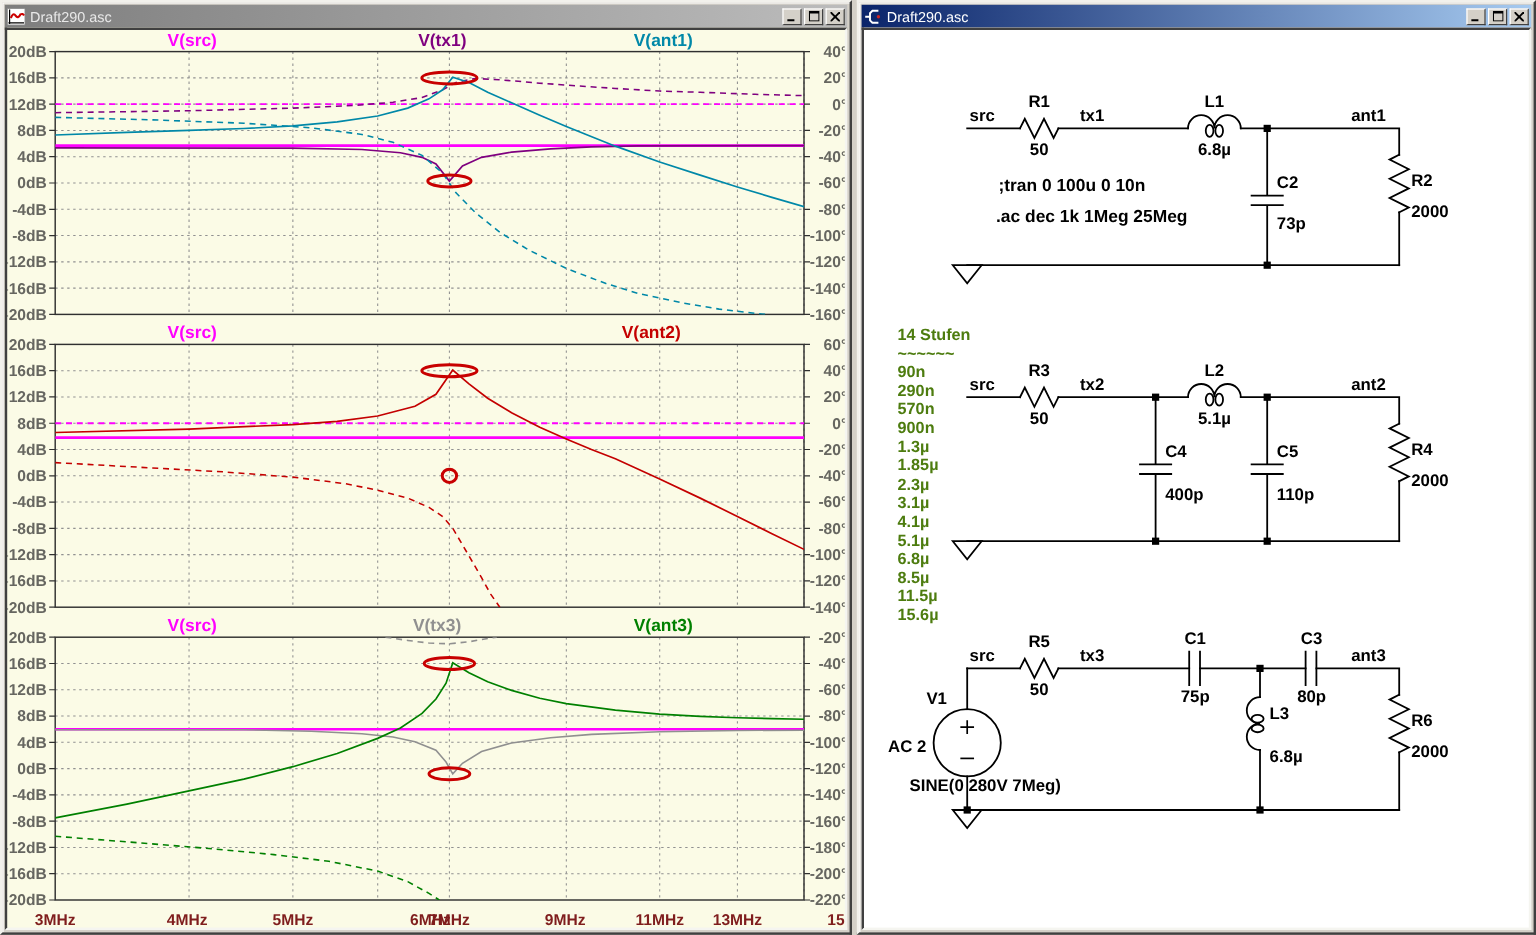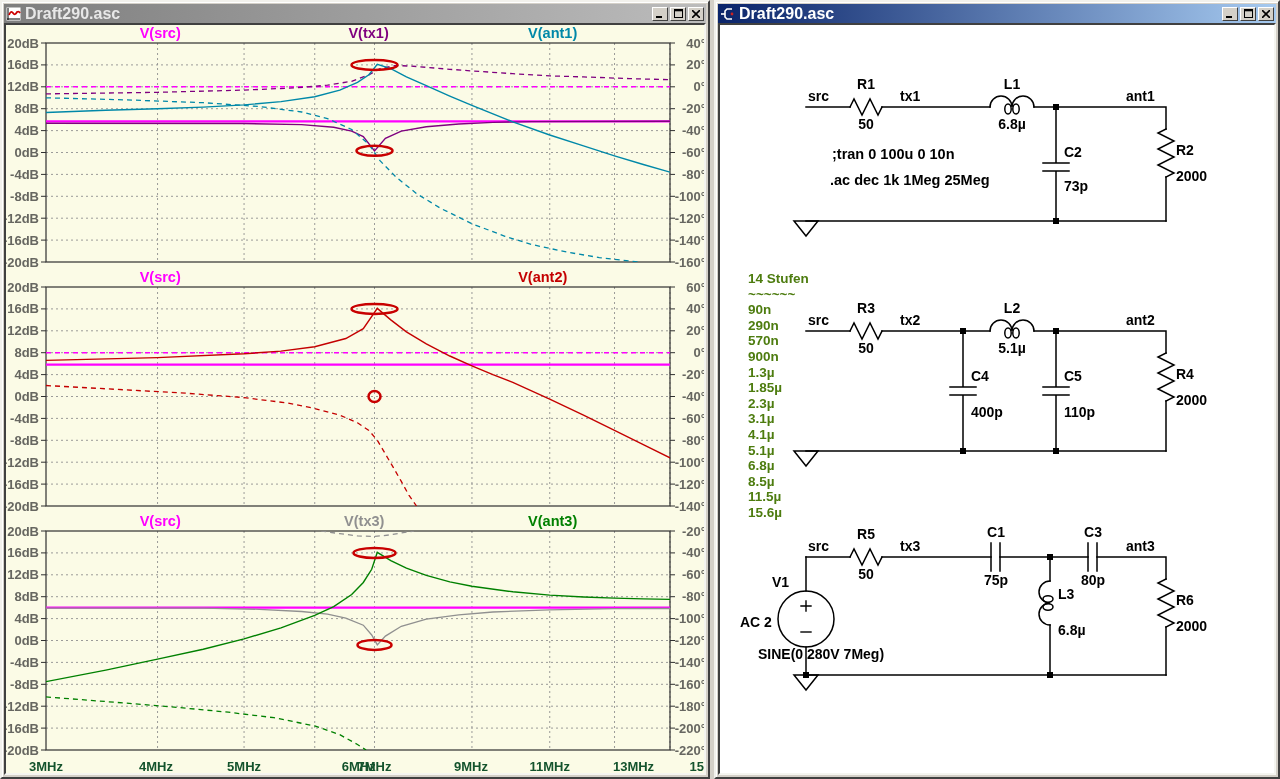--- a/index.html
+++ b/index.html
@@ -7,36 +7,36 @@
     font-family:"Liberation Sans", sans-serif; background:#D4D0C8; }
   .window { position:absolute; background:#D4D0C8;
     border:2px solid; border-color:#F2F1EC #404040 #404040 #F2F1EC;
     box-shadow:inset 1px 1px 0 #fff; }
   #left-window  { left:0px;   top:0px; width:710px; height:779px; }
   #right-window { left:714px; top:0px; width:566px; height:779px; }
   .titlebar { position:absolute; left:2px; top:2px; right:2px; height:19px;
     display:flex; align-items:center; padding:0 2px; overflow:hidden; }
   .titlebar.inactive { background:linear-gradient(to right,#7E7E7E,#BCBCBC); }
   .titlebar.active   { background:linear-gradient(to right,#0A246A,#A6CAF0); }
-  .title-text { font-size:16px; font-weight:bold; margin-left:4px; white-space:nowrap; }
+  .title-text { font-size:12px; font-weight:normal; margin-left:4px; white-space:nowrap; }
   .inactive .title-text { color:#E8E8E8; }
   .active   .title-text { color:#FFFFFF; }
   .titlebar-icon { width:15px; height:14px; display:inline-block; flex:none; }
   .win-buttons { margin-left:auto; display:flex; gap:2px; }
   .win-btn { width:16px; height:14px; background:#D4D0C8;
     border:1px solid; border-color:#FFFFFF #404040 #404040 #FFFFFF;
     display:flex; align-items:center; justify-content:center; padding:0; }
   .win-btn svg { display:block; }
   .plot-client { position:absolute; left:2px; top:21px; right:2px; bottom:2px;
     background:#FBFBE6; border:2px solid; border-color:#404040 #F5F5F0 #F5F5F0 #404040;
     overflow:hidden; }
   .plot-panel { width:656px; height:244px; }
   .xaxis-row { position:relative; width:702px; height:22px; }
   .xaxis-row span { position:absolute; top:2px; transform:translateX(-50%);
-    font-size:13px; font-weight:bold; color:#14532d; white-space:nowrap; }
+    font-size:13px; font-weight:bold; color:#7f1d1d; white-space:nowrap; }
   .schem-client { position:absolute; left:2px; top:21px; right:2px; bottom:2px;
     background:#FFFFFF; border:2px solid; border-color:#404040 #F5F5F0 #F5F5F0 #404040;
     overflow:hidden; }
   .schem-client svg { position:absolute; left:0; top:0; }
   .stufen-list { position:absolute; left:28px; top:246px; color:#4d7c0f;
     font-size:13.5px; font-weight:bold; line-height:15.6px; white-space:pre; }
   text.comp { font-size:14px; font-weight:bold; fill:#000; }
   text.net  { font-size:14px; font-weight:bold; fill:#000; }
   text.directive { font-size:14.5px; font-weight:bold; fill:#000; }
 </style>
@@ -312,21 +312,21 @@
           <ellipse cx="368.5083946369778" cy="131.88" rx="17" ry="5" fill="none" stroke="#C80000" stroke-width="2.5"></ellipse>
         </svg></div>
     <div class="xaxis-row" id="xaxis-row">
         <span style="left: 40px;">3MHz</span>
         <span style="left: 150px;">4MHz</span>
         <span style="left: 238.054px;">5MHz</span>
         <span style="left: 308.742px; margin-left: 44px;">6MHz</span>
         <span style="left: 368.508px;">7MHz</span>
         <span style="left: 465px;">9MHz</span>
         <span style="left: 543.749px;">11MHz</span>
-        <span style="left: 608.518px; margin-left: 19px;">13MHz</span>
+        <span style="left: 608.518px;">13MHz</span>
         <span style="left: 704px;">15MHz</span>
       </div>
   </div>
 </div>
 
 <div class="window" id="right-window">
   <div class="titlebar active">
     <span class="titlebar-icon">
       <svg width="15" height="14" viewBox="0 0 15 14">
         <path d="M12,2 L7,2 L5,4 L5,10 L7,12 L12,12" fill="none" stroke="#FFFFFF" stroke-width="1.6"></path>

